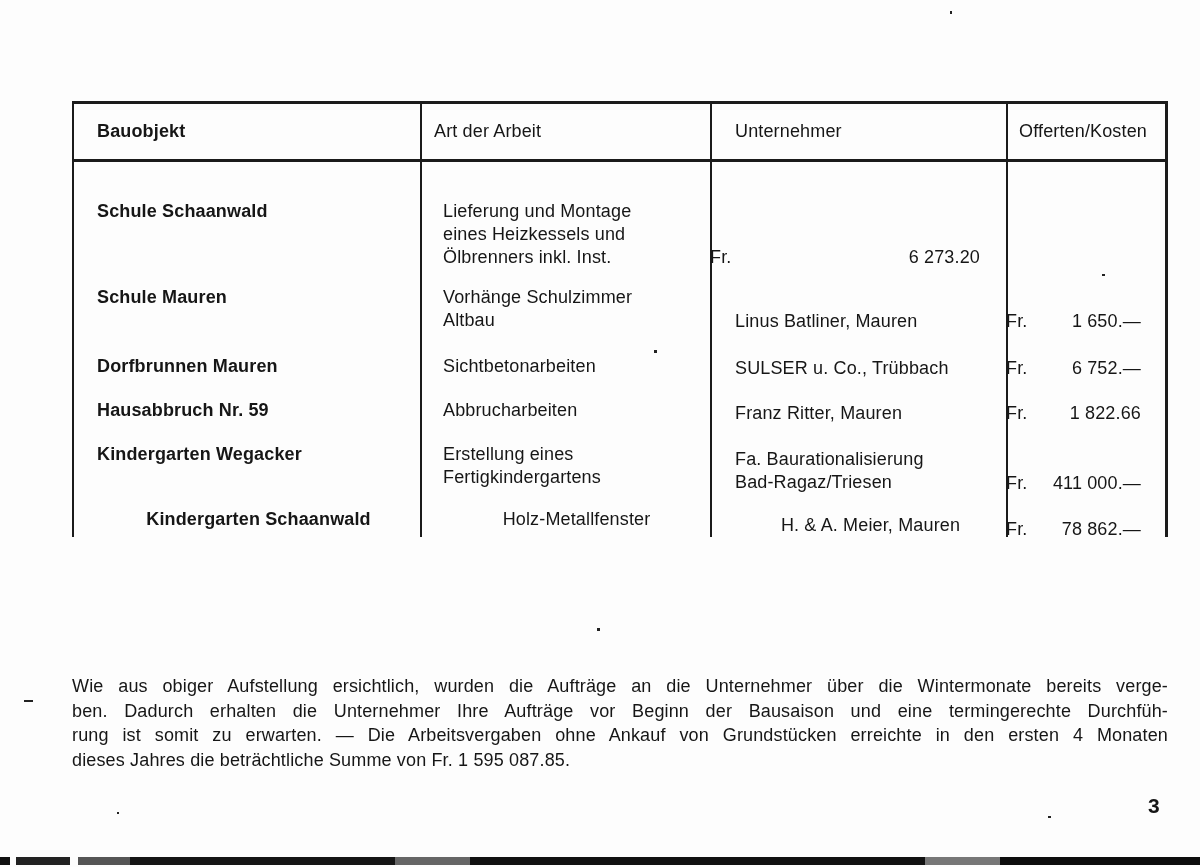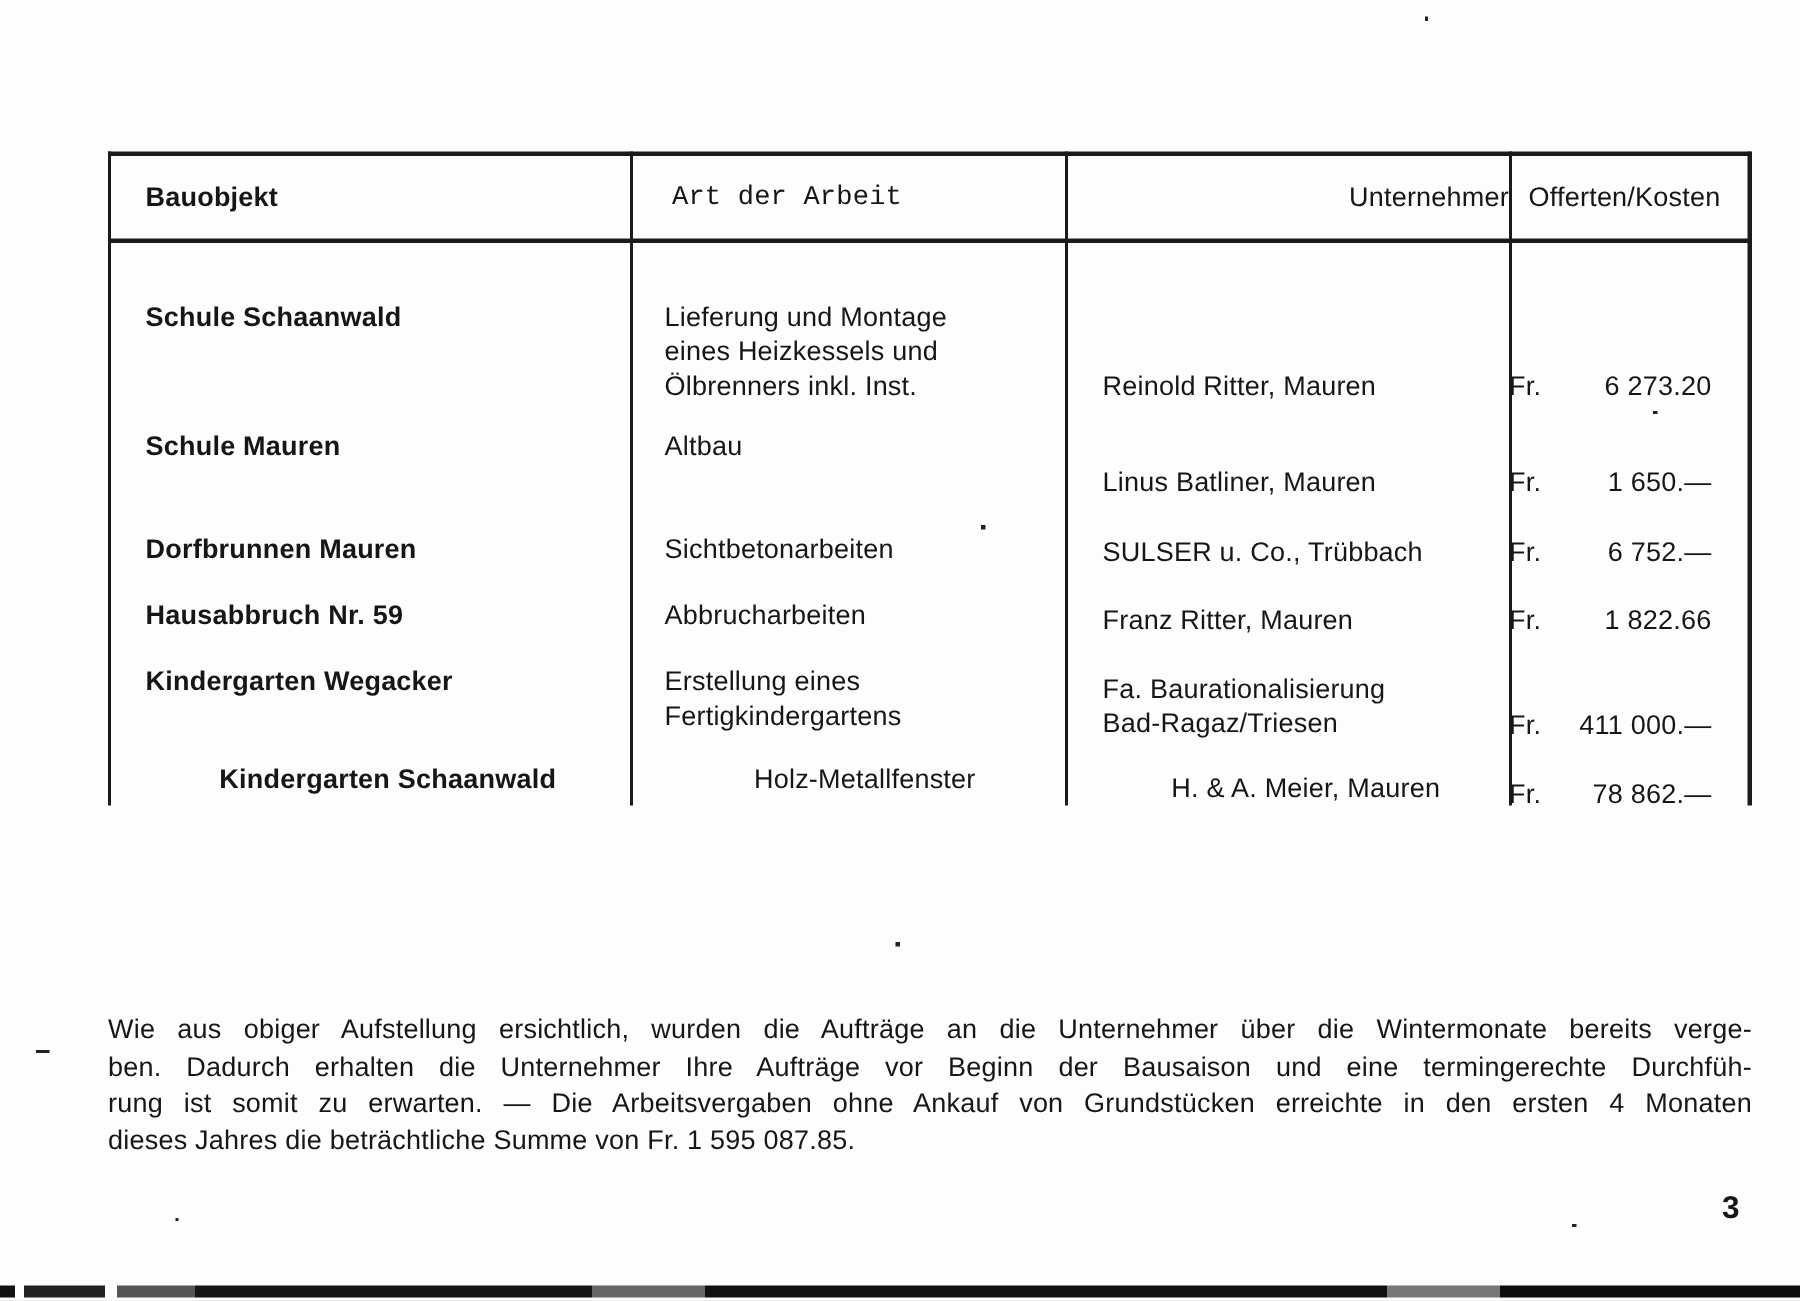--- a/index.html
+++ b/index.html
@@ -19,22 +19,22 @@
   .bl-hsep{left:0;top:58px;width:1095px;height:3px;}
   .bl-left{left:0;top:0;width:2px;height:436px;}
   .bl-right{left:1093px;top:0;width:3px;height:436px;}
   .bl-v1{left:348px;top:0;width:2px;height:436px;}
   .bl-v2{left:638px;top:0;width:2px;height:436px;}
   .bl-v3{left:934px;top:0;width:2px;height:436px;}
   .grid4{display:grid;grid-template-columns:348px 290px 296px 161px;}
   .thead{position:absolute;left:0;top:3px;width:1095px;height:55px;align-items:center;}
   .th{font-size:18px;}
   .th.c1{padding-left:25px;font-weight:bold;}
-  .th.c2{padding-left:28px;font-family:Liberation Mono, monospace;}
-  .th.c3{padding-left:25px;text-align:right;}
+  .th.c2{padding-left:14px;}
+  .th.c3{padding-left:25px;}
   .th.c4{padding-left:13px;}
   .trow{position:absolute;left:0;width:1186px;align-items:start;}
   .cell{font-size:18px;line-height:23px;}
   .cell.c1{padding-left:25px;font-weight:bold;}
   .cell.c2{padding-left:23px;}
   .cell.c3{padding-left:25px;}
   .cell.c4{display:flex;justify-content:space-between;padding-right:26px;}
   .r1{top:99px;}  .r1 .c3,.r1 .c4{margin-top:46px;}
   .r2{top:185px;} .r2 .c3,.r2 .c4{margin-top:24px;}
   .r3{top:254px;} .r3 .c3,.r3 .c4{margin-top:2px;}
@@ -91,32 +91,30 @@
       <div class="th c4">Offerten/Kosten</div>
     </div>
 
     <div class="trow grid4 r1">
       <div class="cell c1">Schule Schaanwald</div>
       <div class="cell c2">
         <div>Lieferung und Montage</div>
         <div>eines Heizkessels und</div>
         <div>Ölbrenners inkl. Inst.</div>
       </div>
-      <div class="cell c3">
-        <div>Reinold Ritter, Mauren</div>
-      </div>
       <div class="cell c4">
         <span>Fr.</span>
         <span>6 273.20</span>
       </div>
     </div>
 
     <div class="trow grid4 r2">
       <div class="cell c1">Schule Mauren</div>
       <div class="cell c2">
+        <div>Vorhänge Schulzimmer</div>
         <div>Altbau</div>
       </div>
       <div class="cell c3">
         <div>Linus Batliner, Mauren</div>
       </div>
       <div class="cell c4">
         <span>Fr.</span>
         <span>1 650.—</span>
       </div>
     </div>

